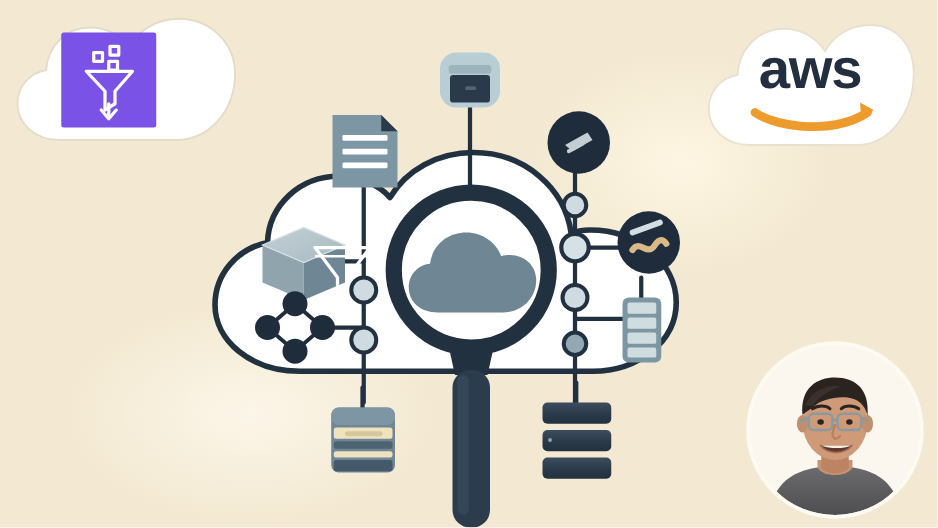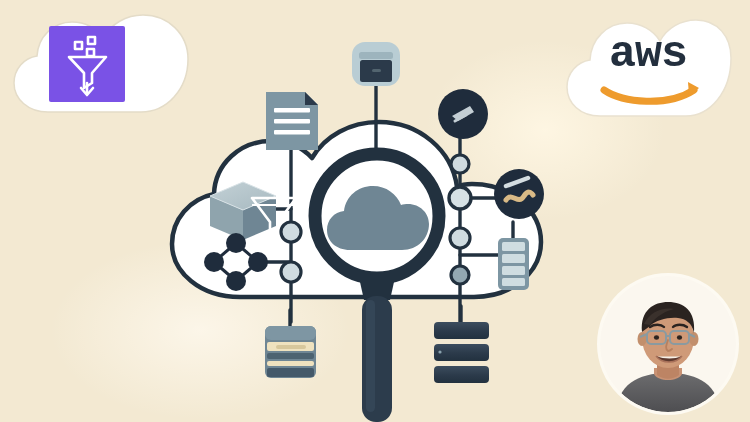--- a/index.html
+++ b/index.html
@@ -31,21 +31,21 @@
     top: 6px;
     width: 176px;
     height: 118px;
   }
   .aws-text {
     position: absolute;
     left: 0;
     top: 26px;
     width: 176px;
     text-align: center;
-    font-family: Liberation Mono, monospace;
+    font-family: Liberation Sans, sans-serif;
     font-size: 45px;
     font-weight: 700;
     letter-spacing: -1px;
     color: #232f3e;
     line-height: 1;
   }
   
   .etl-badge {
     position: absolute;
     left: 4px;

